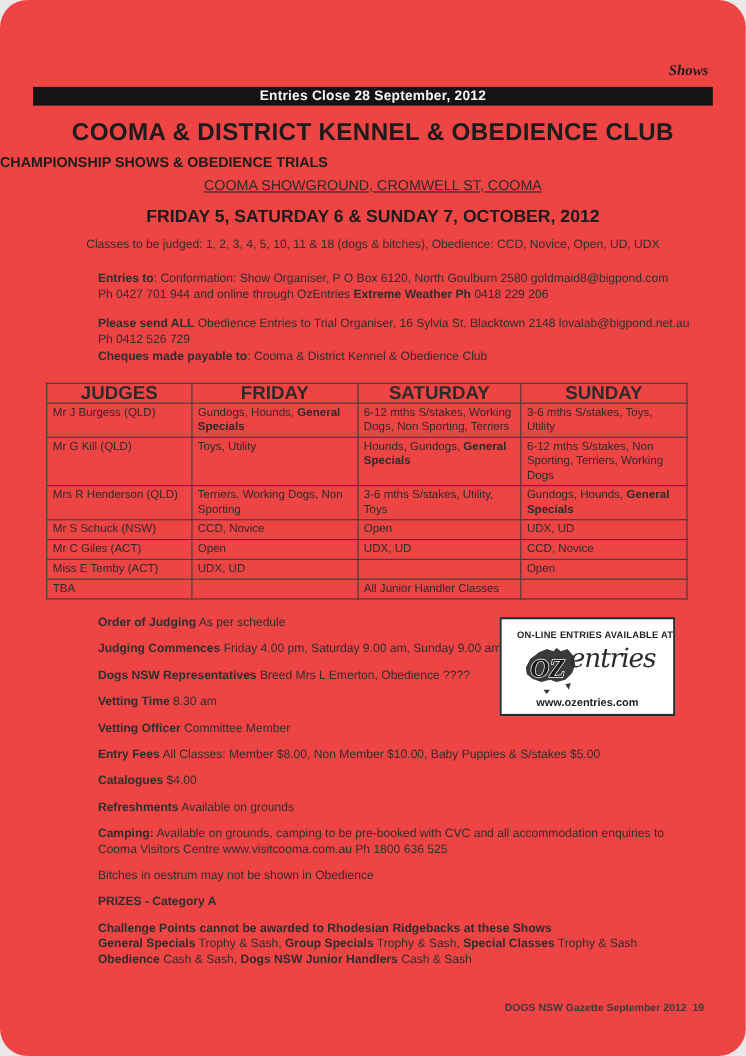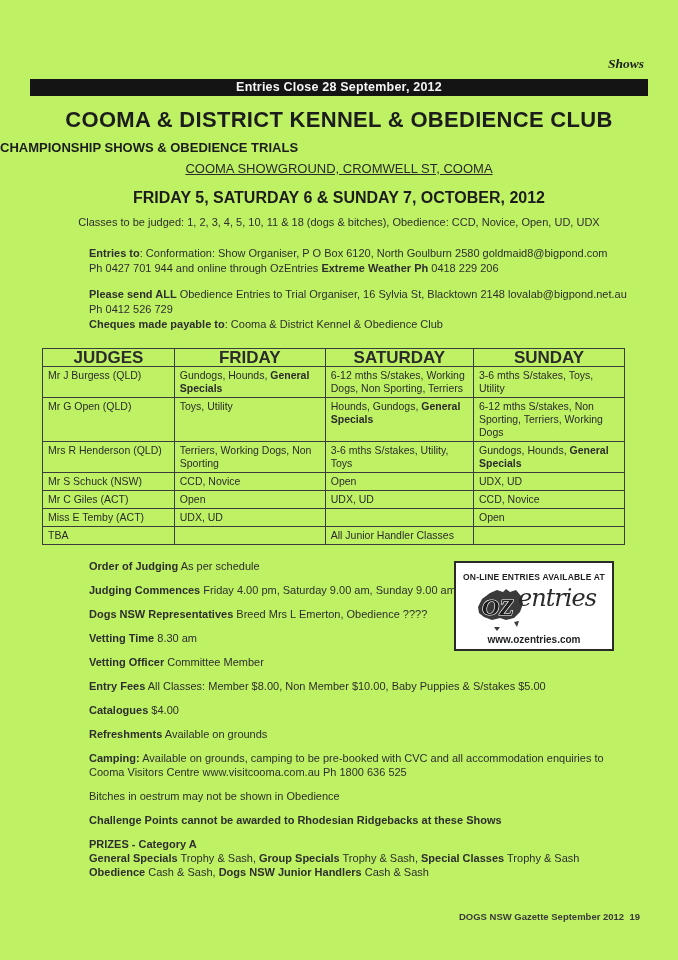--- a/index.html
+++ b/index.html
@@ -1,23 +1,24 @@
 <!DOCTYPE html>
 <html><head>
 <meta charset="utf-8">
 <style>
   html,body{margin:0;padding:0;background:#e8e8e8;}
   .page{
     position:relative;
     width:678px;height:960px;
     margin:0 auto;
-    background:#bef264;
+    background:#ef4444;
     font-family:"Liberation Sans", sans-serif;
     color:#2e2e2e;
     overflow:hidden;
+    border-radius:25px;
   }
   .corner{
     padding:56px 34px 0 0;
     text-align:right;
     font-family:"Liberation Serif", serif;
     font-style:italic;font-weight:bold;
     font-size:13.5px;color:#1d1d1d;
   }
   .banner{
     margin:7px 30px 0 30px;
@@ -94,20 +95,21 @@
     left:412px;top:2px;
     width:156px;height:86px;
     border:2px solid #2a2a2a;
     background:#fff;
     text-align:center;
   }
   .oz-heading{
     margin-top:7px;
     font-size:8.5px;font-weight:bold;color:#1f1f1f;
     letter-spacing:.2px;
+    text-align:right;
   }
   .oz-logo{
     position:relative;height:46px;margin-top:1px;
   }
   .oz-logo svg{position:absolute;left:14px;top:0;}
   .oz-entries{
     position:absolute;left:62px;top:6px;
     font-family:"DejaVu Serif", serif;
     font-style:italic;
     font-size:24px;color:#2a2a2a;
@@ -157,21 +159,21 @@
         </tr>
     </thead>
     <tbody>
         <tr>
           <td><span>Mr J Burgess (QLD)</span></td>
           <td><span>Gundogs, Hounds, </span><span class="b">General Specials</span></td>
           <td><span>6-12 mths S/stakes, Working Dogs, Non Sporting, Terriers</span></td>
           <td><span>3-6 mths S/stakes, Toys, Utility</span></td>
         </tr>
         <tr>
-          <td><span>Mr G Open (QLD)</span></td>
+          <td><span>Mr G Kill (QLD)</span></td>
           <td><span>Toys, Utility</span></td>
           <td><span>Hounds, Gundogs, </span><span class="b">General Specials</span></td>
           <td><span>6-12 mths S/stakes, Non Sporting, Terriers, Working Dogs</span></td>
         </tr>
         <tr>
           <td><span>Mrs R Henderson (QLD)</span></td>
           <td><span>Terriers, Working Dogs, Non Sporting</span></td>
           <td><span>3-6 mths S/stakes, Utility, Toys</span></td>
           <td><span>Gundogs, Hounds, </span><span class="b">General Specials</span></td>
         </tr>
@@ -208,22 +210,22 @@
         <p class="line sp-para"><span class="b">Judging Commences</span><span> Friday 4.00 pm, Saturday 9.00 am, Sunday 9.00 am</span></p>
         <p class="line sp-para"><span class="b">Dogs NSW Representatives</span><span> Breed Mrs L Emerton, Obedience ????</span></p>
         <p class="line sp-para"><span class="b">Vetting Time</span><span> 8.30 am</span></p>
         <p class="line sp-para"><span class="b">Vetting Officer</span><span> Committee Member</span></p>
         <p class="line sp-para"><span class="b">Entry Fees</span><span> All Classes: Member $8.00, Non Member $10.00, Baby Puppies &amp; S/stakes $5.00</span></p>
         <p class="line sp-para"><span class="b">Catalogues</span><span> $4.00</span></p>
         <p class="line sp-para"><span class="b">Refreshments</span><span> Available on grounds</span></p>
         <p class="line sp-para"><span class="b">Camping:</span><span> Available on grounds, camping to be pre-booked with CVC and all accommodation enquiries to</span></p>
         <p class="line sp-none"><span>Cooma Visitors Centre www.visitcooma.com.au Ph 1800 636 525</span></p>
         <p class="line sp-para"><span>Bitches in oestrum may not be shown in Obedience</span></p>
+        <p class="line sp-para"><span class="b">PRIZES - Category A</span></p>
         <p class="line sp-para"><span class="b">Challenge Points cannot be awarded to Rhodesian Ridgebacks at these Shows</span></p>
-        <p class="line sp-para"><span class="b">PRIZES - Category A</span></p>
         <p class="line sp-none"><span class="b">General Specials</span><span> Trophy &amp; Sash, </span><span class="b">Group Specials</span><span> Trophy &amp; Sash, </span><span class="b">Special Classes</span><span> Trophy &amp; Sash</span></p>
         <p class="line sp-none"><span class="b">Obedience</span><span> Cash &amp; Sash, </span><span class="b">Dogs NSW Junior Handlers</span><span> Cash &amp; Sash</span></p>
       </div>
 
     <div class="oz-box">
       <div class="oz-heading">ON-LINE ENTRIES AVAILABLE AT</div>
       <div class="oz-logo">
         <svg width="56" height="46" viewBox="0 0 56 46">
           <path d="M8,22 L12,14 L20,8 L27,5 L33,7 L36,4 L40,7 L46,5 L51,11 L53,19 L50,27 L44,33 L36,35 L30,33 L22,35 L14,32 L9,28 Z" fill="#3a3a3a"></path>
           <path d="M44,37 L49,36 L47,42 Z" fill="#3a3a3a"></path>

